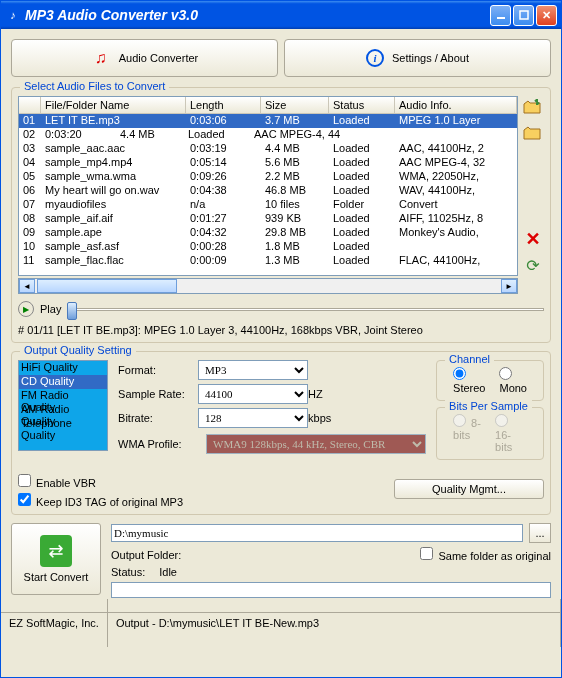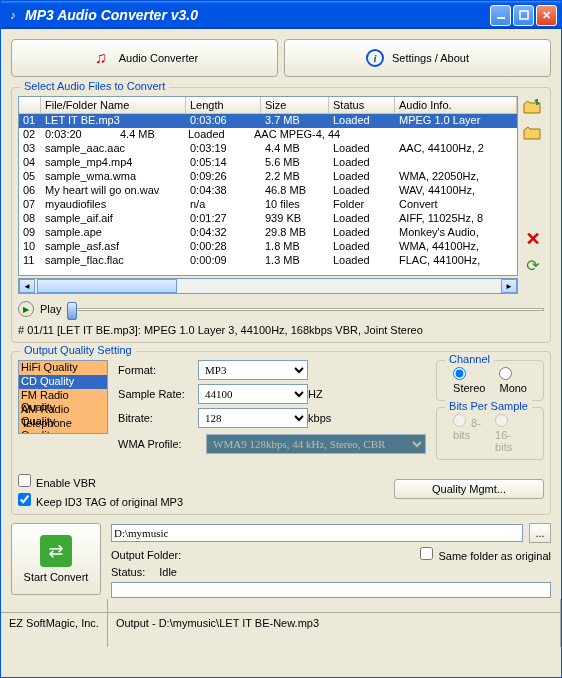--- a/index.html
+++ b/index.html
@@ -38,27 +38,27 @@
 .hscroll .arrow { width: 16px; height: 14px; background: linear-gradient(to bottom, #ddeeff, #b8d6ff); border: 1px solid #6e9edb; display: flex; align-items: center; justify-content: center; font-size: 8px; cursor: pointer; }
 .hscroll .thumb { width: 140px; height: 14px; background: linear-gradient(to bottom, #ddeeff, #b8d6ff); border: 1px solid #6e9edb; margin-left: 2px; }
 .hscroll .spacer { flex: 1; }
 .playrow { display: flex; align-items: center; gap: 6px; margin-top: 6px; }
 .playicon { width: 16px; height: 16px; border-radius: 50%; border: 1px solid #888; display: flex; align-items: center; justify-content: center; font-size: 8px; color: green; }
 .slider { flex: 1; height: 18px; position: relative; }
 .slider .track { position: absolute; top: 8px; left: 0; right: 0; height: 3px; background: #fff; border: 1px solid #aca899; }
 .slider .thumb { position: absolute; top: 2px; left: 0; width: 10px; height: 18px; background: linear-gradient(to bottom, #ddeeff, #6e9edb); border: 1px solid #4a7abc; border-radius: 2px; }
 .infoline { margin-top: 6px; font-size: 11px; }
 .qualityrow { display: flex; gap: 10px; }
-.qlist { width: 110px; height: 74px; border: 1px solid #7f9db9; background: #fdba74; font-size: 11px; overflow: hidden; }
+.qlist { width: 110px; height: 91px; border: 1px solid #7f9db9; background: #0ea5e9; font-size: 11px; overflow: hidden; }
 .qlist div { padding: 0 2px; height: 14px; cursor: pointer; }
 .qlist .sel { background: #316ac5; color: white; }
 .formgrid { display: grid; grid-template-columns: 80px 110px 30px; row-gap: 4px; align-items: center; font-size: 11px; }
 select, input[type=text] { font-family: Tahoma; font-size: 11px; border: 1px solid #7f9db9; padding: 1px 2px; background: white; }
 select { height: 20px; }
-select:disabled { background: #0c4a6e; color: #aca899; }
+select:disabled { background: #7f1d1d; color: #aca899; }
 .channelbox { border: 1px solid #d0c8b0; border-radius: 4px; padding: 6px 16px; position: relative; margin-bottom: 6px; font-size: 11px; }
 .channelbox .lg { position: absolute; top: -8px; left: 8px; background: #ece9d8; padding: 0 4px; color: #0046d5; }
 .radiorow { display: flex; gap: 14px; }
 .radiorow.disabled { color: #aca899; }
 .chkrow { display: flex; align-items: center; gap: 4px; margin-top: 4px; font-size: 11px; }
 .btn { border: 1px solid #aca899; border-radius: 3px; background: linear-gradient(to bottom, #fff, #ece9d8); padding: 3px 12px; cursor: pointer; font-size: 11px; }
 .outputsection { display: flex; gap: 10px; margin-top: 4px; }
 .convertbtn { width: 90px; height: 72px; border: 1px solid #aca899; border-radius: 3px; background: linear-gradient(to bottom, #fff, #ece9d8); display: flex; flex-direction: column; align-items: center; justify-content: center; cursor: pointer; gap: 4px; }
 .convertbtn .cicon { width: 32px; height: 32px; background: #3aaa35; border-radius: 4px; display: flex; align-items: center; justify-content: center; color: white; font-size: 18px; }
 .outgrid { flex: 1; font-size: 11px; }
@@ -139,20 +139,21 @@
                 <div class="td c3">4.4 MB</div>
                 <div class="td c4">Loaded</div>
                 <div class="td c5">AAC, 44100Hz, 2</div>
               </div>
               <div class="tr">
                 <div class="td c0">04</div>
                 <div class="td c1">sample_mp4.mp4</div>
                 <div class="td c2">0:05:14</div>
                 <div class="td c3">5.6 MB</div>
                 <div class="td c4">Loaded</div>
+                <div class="td c5">AAC MPEG-4, 32</div>
               </div>
               <div class="tr">
                 <div class="td c0">05</div>
                 <div class="td c1">sample_wma.wma</div>
                 <div class="td c2">0:09:26</div>
                 <div class="td c3">2.2 MB</div>
                 <div class="td c4">Loaded</div>
                 <div class="td c5">WMA, 22050Hz,</div>
               </div>
               <div class="tr">
@@ -186,21 +187,20 @@
                 <div class="td c3">29.8 MB</div>
                 <div class="td c4">Loaded</div>
                 <div class="td c5">Monkey's Audio,</div>
               </div>
               <div class="tr">
                 <div class="td c0">10</div>
                 <div class="td c1">sample_asf.asf</div>
                 <div class="td c2">0:00:28</div>
                 <div class="td c3">1.8 MB</div>
                 <div class="td c4">Loaded</div>
-                <div class="td c5">WMA, 44100Hz,</div>
               </div>
               <div class="tr">
                 <div class="td c0">11</div>
                 <div class="td c1">sample_flac.flac</div>
                 <div class="td c2">0:00:09</div>
                 <div class="td c3">1.3 MB</div>
                 <div class="td c4">Loaded</div>
                 <div class="td c5">FLAC, 44100Hz,</div>
               </div>
             </div>

